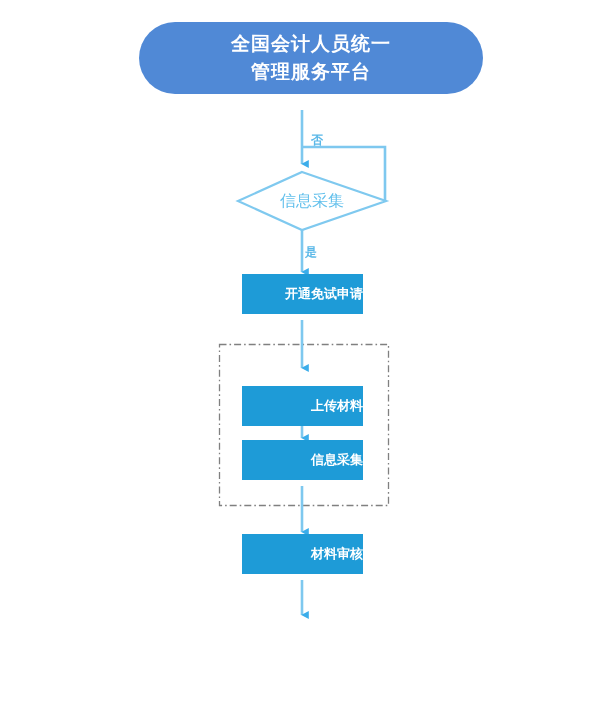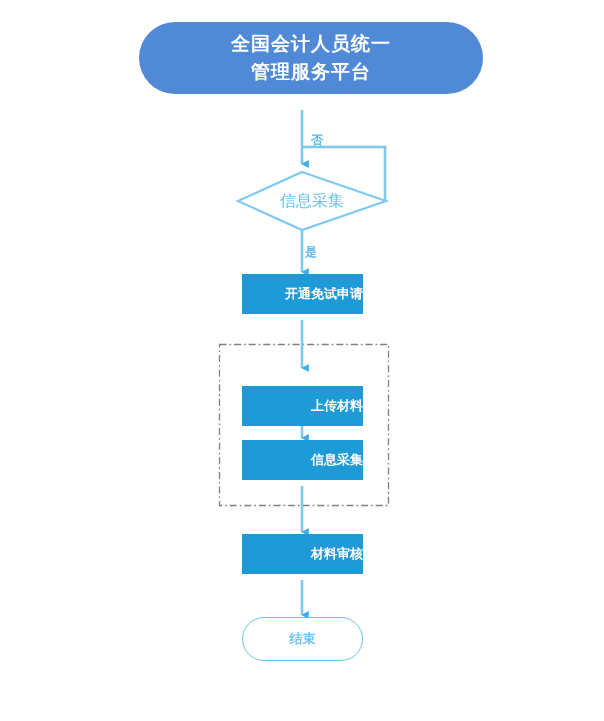--- a/index.html
+++ b/index.html
@@ -159,17 +159,14 @@
   <div class="node process-box" id="node-upload">
     <span>上传材料</span>
   </div>
   <div class="node process-box" id="node-review">
     <span>信息采集</span>
   </div>
   <div class="node process-box" id="node-result">
     <span>材料审核</span>
   </div>
 
-  <div class="node" id="node-end">
-    <span>结束</span>
-  </div>
 
 </div>
 
 </body></html>

